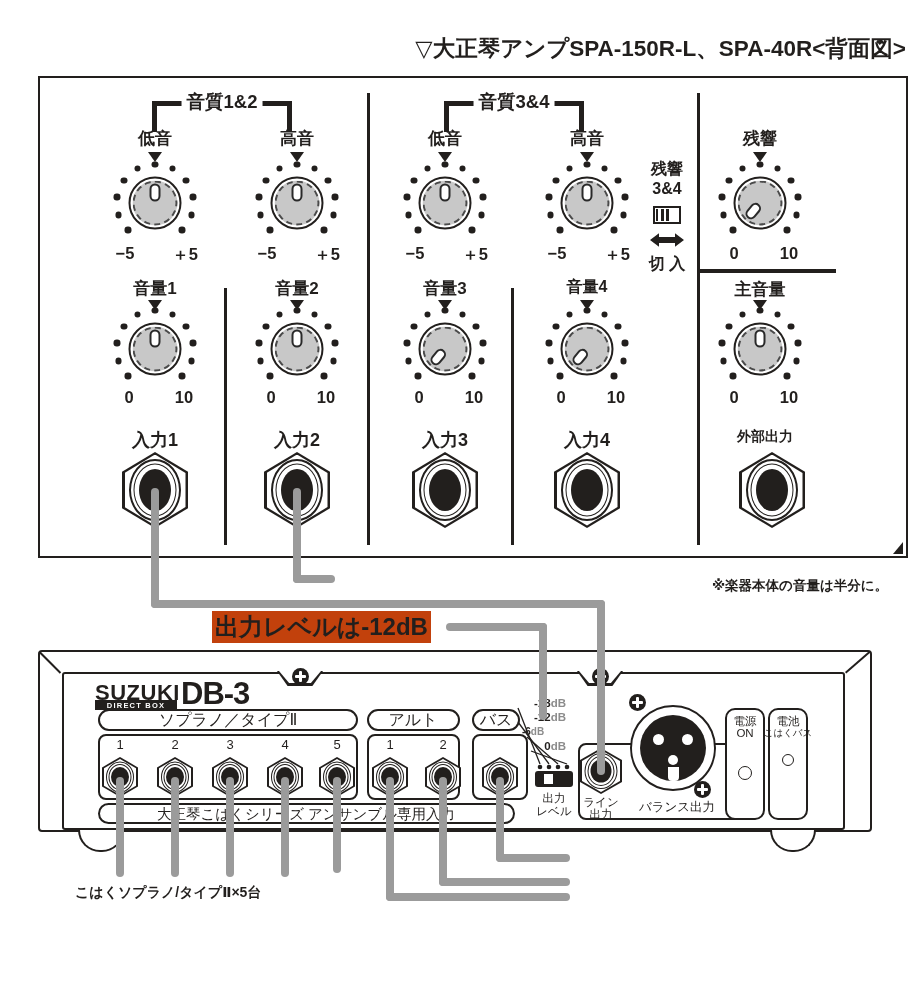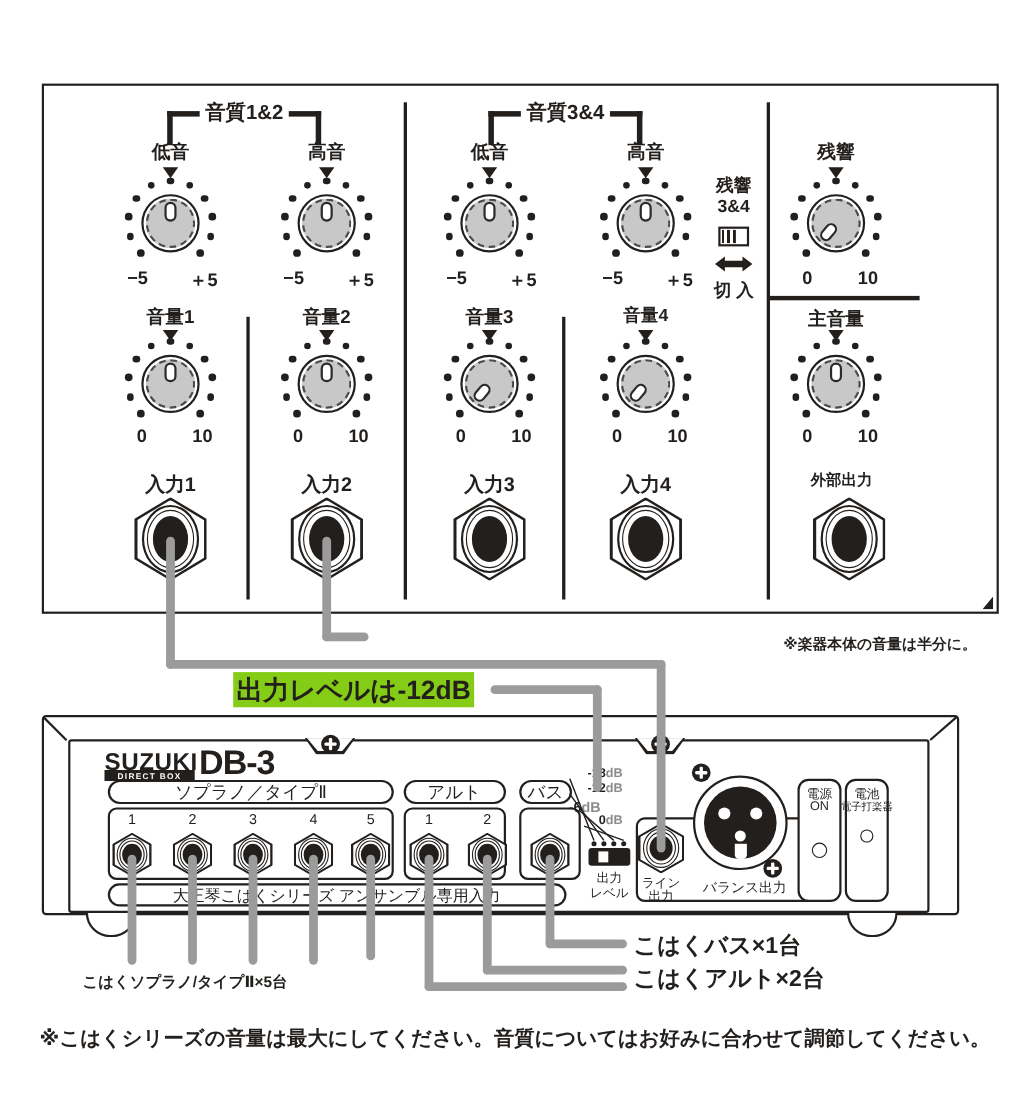--- a/index.html
+++ b/index.html
@@ -40,20 +40,21 @@
   .screw::after{content:"";position:absolute;left:50%;top:50%;width:11px;height:3px;margin:-1.5px 0 0 -5.5px;background:#fff;border-radius:1px}
   .foot{position:absolute;width:46px;height:22px;border:2px solid var(--ink);border-top:none;border-radius:0 0 23px 23px;background:#fff;box-sizing:border-box}
   .led{position:absolute;border:1.5px solid var(--ink);border-radius:50%;background:#fff;box-sizing:border-box}
   svg{display:block}
 </style>
 </head>
 <body>
 
 <div id="stage" style="--ink: #221f1d; --cable: #9b9b9b; --knob: #c8c8c8;">
 
+  <div class="txt" style="right:18px;top:33px;font-size:22.5px">▽大正琴アンプSPA-150R-L、SPA-40R&lt;背面図&gt;</div>
 
   <div class="panel" style="left:38px;top:76px;width:870px;height:482px"></div>
 
   <div class="line" style="left:367px;top:93px;width:3px;height:452px"></div>
   <div class="line" style="left:697px;top:93px;width:3px;height:452px"></div>
   <div class="line" style="left:224px;top:288px;width:3px;height:257px"></div>
   <div class="line" style="left:511px;top:288px;width:3px;height:257px"></div>
   <div class="line" style="left:700px;top:269px;width:136px;height:3.5px"></div>
   <div class="abs" style="left:893px;top:542px;width:10px;height:12px;background:var(--ink);clip-path:polygon(100% 0,100% 100%,0 100%)"></div>
 
@@ -346,21 +347,21 @@
   <div class="txt ctr" style="left:765px;top:428px;font-size:14px">外部出力</div>
   <div class="jackA" style="left:772px;top:490px">
     <div class="hexO"></div>
       <div class="hexI"></div>
       <div class="ring r1"></div>
       <div class="ring r2"></div>
       <div class="core"></div>
   </div>
 
   <div class="txt" style="left:712px;top:577px;font-size:13.5px;z-index:6">※楽器本体の音量は半分に。</div>
-  <div class="txt" style="left:212px;top:611px;font-size:24px;z-index:6;background:#84cc16;padding:0 3px">出力レベルは-12dB</div>
+  <div class="txt" style="left:212px;top:611px;font-size:24px;z-index:6;background:#c2410c;padding:0 3px">出力レベルは-12dB</div>
 
   <div class="abs" style="left:38px;top:650px;width:834px;height:182px;border:2px solid var(--ink);border-radius:4px;background:#fff;box-sizing:border-box"></div>
   <div class="line" style="left:40px;top:651px;width:30px;height:2px;transform:rotate(45deg);transform-origin:0 0"></div>
   <div class="line" style="left:845px;top:672px;width:32px;height:2px;transform:rotate(-41deg);transform-origin:0 0"></div>
   <div class="foot" style="left:78px;top:830px"></div>
   <div class="foot" style="left:770px;top:830px"></div>
   <div class="abs" style="left:62px;top:672px;width:783px;height:158px;border:2px solid var(--ink);border-radius:3px;background:#fff;box-sizing:border-box"></div>
 
   <div class="abs" style="left:277px;top:671px;width:46px;height:15px;background:var(--ink);clip-path:polygon(0 0,100% 0,77% 100%,23% 100%)"></div>
   <div class="abs" style="left:279px;top:671px;width:42px;height:12px;background:#fff;clip-path:polygon(0 0,100% 0,76% 100%,24% 100%)"></div>
@@ -453,21 +454,21 @@
 
   <div class="rbox" style="left:98px;top:803px;width:417px;height:21px"></div>
   <div class="txt ctr" style="left:306px;top:805px;font-size:14.5px;font-weight:400">大正琴こはくシリーズ  アンサンブル専用入力</div>
 
   <div class="txt" style="left:500px;top:697px;width:66px;text-align:right;font-size:11.5px">
     <span>-18</span><span style="color:#8c8c8c">dB</span>
   </div>
   <div class="txt" style="left:500px;top:711px;width:66px;text-align:right;font-size:11.5px">
     <span>-12</span><span style="color:#8c8c8c">dB</span>
   </div>
-  <div class="txt" style="left:517px;top:726px;width:66px;text-align:left;font-size:13px">
+  <div class="txt" style="left:500px;top:726px;width:66px;text-align:center;font-size:10px">
     <span>-6</span><span style="color:#8c8c8c">dB</span>
   </div>
   <div class="txt" style="left:500px;top:740px;width:66px;text-align:right;font-size:11.5px">
     <span>0</span><span style="color:#8c8c8c">dB</span>
   </div>
   <svg class="abs" style="left:510px;top:702px" width="70" height="70" viewBox="0 0 70 70">
     <line x1="8" y1="6" x2="30" y2="62" stroke="#221f1d" stroke-width="1.3"></line>
     <line x1="8" y1="20" x2="39" y2="62" stroke="#221f1d" stroke-width="1.3"></line>
     <line x1="17" y1="35" x2="48" y2="62" stroke="#221f1d" stroke-width="1.3"></line>
     <line x1="21" y1="49" x2="57" y2="62" stroke="#221f1d" stroke-width="1.3"></line>
@@ -502,21 +503,21 @@
   <div class="screw" style="left:629px;top:694px"></div>
   <div class="screw" style="left:694px;top:781px"></div>
   <div class="txt ctr" style="left:677px;top:799px;font-size:12.5px;font-weight:400;background:#fff;padding:0 2px">バランス出力</div>
 
   <div class="rbox" style="left:725px;top:708px;width:40px;height:112px;border-radius:10px"></div>
   <div class="txt ctr" style="left:745px;top:714px;font-size:11.5px;font-weight:400">電源</div>
   <div class="txt ctr" style="left:745px;top:727px;font-size:11.5px;font-weight:400">ON</div>
   <div class="led" style="left:738px;top:766px;width:14px;height:14px"></div>
   <div class="rbox" style="left:768px;top:708px;width:40px;height:112px;border-radius:10px"></div>
   <div class="txt ctr" style="left:788px;top:714px;font-size:11.5px;font-weight:400">電池</div>
-  <div class="txt ctr" style="left:788px;top:727px;font-size:9.5px;font-weight:400">電子打楽器</div>
+  <div class="txt ctr" style="left:788px;top:727px;font-size:9.5px;font-weight:400">こはくバス</div>
   <div class="led" style="left:782px;top:754px;width:12px;height:12px"></div>
 
   <div class="cable" style="left:293px;top:488px;width:8px;height:95px"></div>
   <div class="cable" style="left:293px;top:575px;width:42px;height:8px"></div>
 
   <div class="cable" style="left:151px;top:488px;width:8px;height:120px"></div>
   <div class="cable" style="left:151px;top:600px;width:454px;height:8px"></div>
   <div class="cable" style="left:597px;top:600px;width:8px;height:175px"></div>
 
   <div class="cable" style="left:446px;top:623px;width:101px;height:8px"></div>
@@ -530,17 +531,14 @@
 
   <div class="cable" style="left:386px;top:777px;width:8px;height: 124px"></div>
   <div class="cable" style="left:386px;top:893px;width:184px;height:8px"></div>
   <div class="cable" style="left:439px;top:777px;width:8px;height:109px"></div>
   <div class="cable" style="left:439px;top:878px;width:131px;height:8px"></div>
 
   <div class="cable" style="left:496px;top:777px;width:8px;height:85px"></div>
   <div class="cable" style="left:496px;top:854px;width:74px;height:8px"></div>
 
   <div class="txt" style="left:75px;top:884px;font-size:14px;z-index:6">こはくソプラノ/タイプⅡ×5台</div>
-  <div class="txt" style="left:576px;top:845px;font-size:21px;z-index:6">こはくバス×1台</div>
-  <div class="txt" style="left:576px;top:875px;font-size:21px;z-index:6">こはくアルト×2台</div>
-
-  <div class="txt" style="left:36px;top:931px;font-size:18.5px">※こはくシリーズの音量は最大にしてください。音質についてはお好みに合わせて調節してください。</div>
+
 </div>
 
 </body></html>

